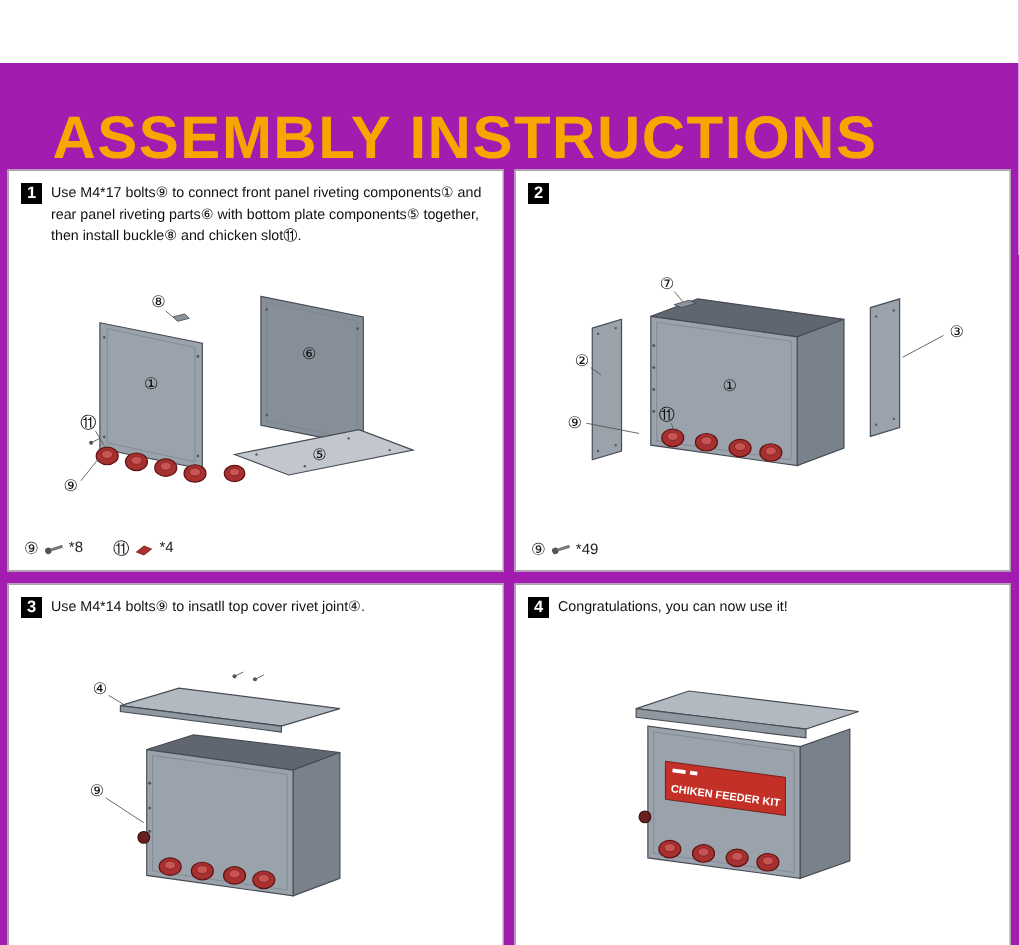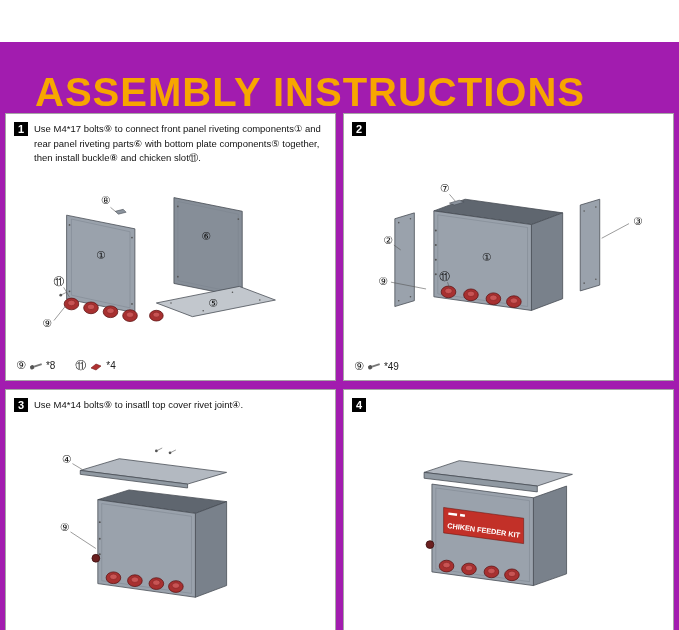--- a/index.html
+++ b/index.html
@@ -295,20 +295,21 @@
               <rect x="5" y="4" width="8" height="2" fill="#777"></rect>
             </g>
           </svg>
         <span class="hw-qty">*2</span>
       </div>
     </section>
 
     <section class="panel">
       <div class="step-head">
         <div class="badge">4</div>
+        <p class="instr">Congratulations, you can now use it!</p>
       </div>
       <div class="diagram">
         <svg width="322" height="198" viewBox="0 0 330 202">
 
           <g>
             <polygon class="p-lid" points="78,44 194,58 230,46 114,32"></polygon>
             <polygon class="p-lidedge" points="78,44 194,58 194,64 78,50"></polygon>
           </g>
 
           <polygon class="p-side" points="190,70 224,58 224,148 190,160"></polygon>

